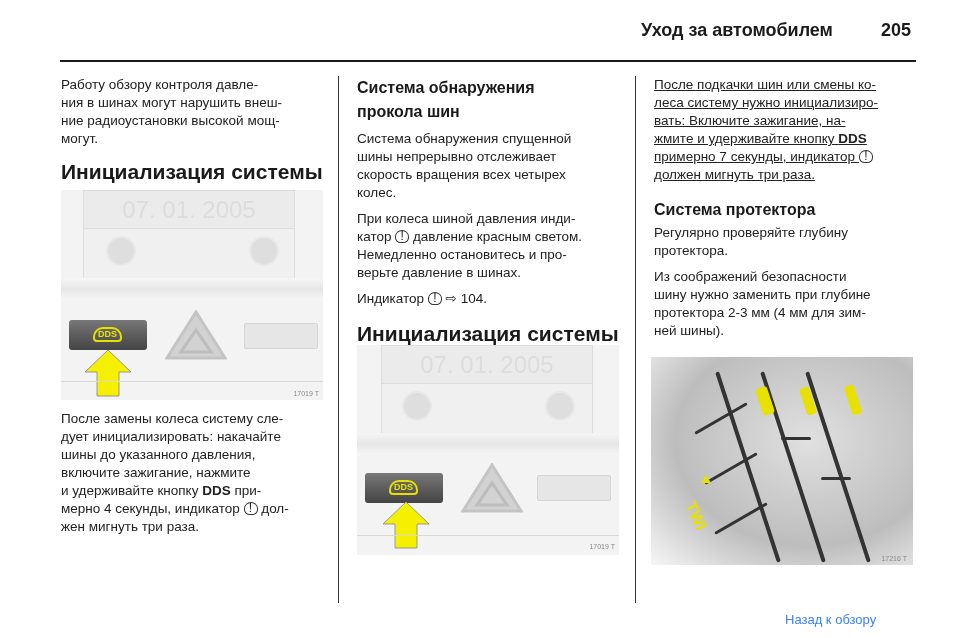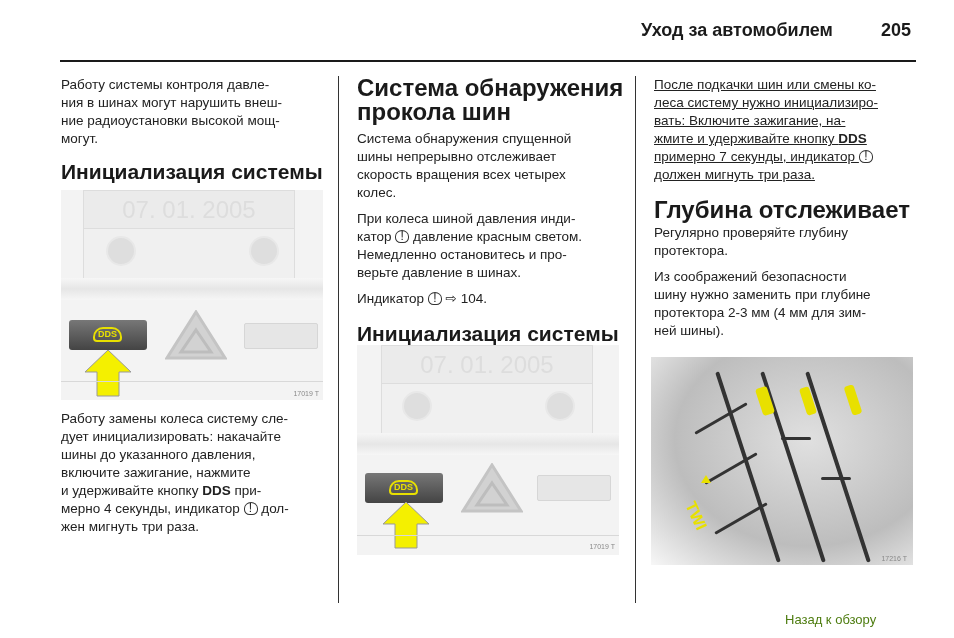--- a/index.html
+++ b/index.html
@@ -5,52 +5,52 @@
   html, body { margin: 0; padding: 0; background: #ffffff; }
   body { width: 954px; height: 638px; position: relative; overflow: hidden;
          font-family: "Liberation Sans", "DejaVu Sans", sans-serif; color: #1a1a1a; }
   .header-title { position: absolute; left: 641px; top: 20px; font-size: 18px; font-weight: bold; color: #1a1a1a; }
   .page-number { position: absolute; left: 881px; top: 20px; font-size: 18px; font-weight: bold; color: #1a1a1a; }
   .header-rule { position: absolute; left: 60px; top: 60px; width: 856px; height: 2px; background: #1a1a1a; }
   .col-rule { position: absolute; width: 1px; background: #333; }
   .col { position: absolute; top: 76px; }
   .p { font-size: 13.5px; line-height: 18px; margin: 0 0 8px 0; color: #222; }
   .h2 { font-size: 21px; font-weight: bold; margin: 0; line-height: 20px; color: #1a1a1a; }
-  .h1 { font-size: 24px; font-weight: bold; line-height: 24px; margin: 0 0 6px 0; color: #1a1a1a; }
+  .h1 { font-size: 16px; font-weight: bold; line-height: 24px; margin: 0 0 6px 0; color: #1a1a1a; }
   .b { font-weight: bold; }
   .ind { display: inline-block; font-size: 12px; border: 1px solid #333; border-radius: 50% 50% 40% 40%; width: 12px; height: 11px; line-height: 11px; text-align: center; vertical-align: 1px; }
   .fig { position: absolute; background: #f3f3f3; overflow: hidden; }
   .fig .display { position: absolute; background: #ebebeb; border: 1px solid #ddd; }
   .fig .knob { position: absolute; width: 26px; height: 26px; border-radius: 50%; background: #dedede; border: 2px solid #e8e8e8; }
   .fig .btn-dds { position: absolute; background: linear-gradient(#777,#444); border-radius: 3px; }
   .fig .dds-label { position: absolute; color: #e8e000; font-size: 9px; font-weight: bold; border: 2px solid #e8e000; border-radius: 10px 10px 4px 4px; padding: 0 3px; line-height: 11px; }
   .fig .slot { position: absolute; background: #e6e6e6; border: 1px solid #d6d6d6; border-radius: 2px; }
   .fig .caption { position: absolute; font-size: 7px; color: #888; }
   .fig .band { position: absolute; left: 0; right: 0; background: linear-gradient(#f6f6f6,#e6e6e6,#f6f6f6); }
   .tire { position: absolute; left: 651px; top: 357px; width: 262px; height: 208px; overflow: hidden;
           background: radial-gradient(ellipse at 60% 40%, #e0e0e0, #bdbdbd 60%, #f7f7f7 100%); }
   .tire .groove { position: absolute; background: #333; border-radius: 2px; }
   .tire .twi { position: absolute; background: #e8e000; border-radius: 3px; }
   .tire .twi-label { position: absolute; color: #e8e000; font-weight: bold; font-size: 16px; transform: rotate(65deg); }
   .tire .caption { position: absolute; right: 6px; bottom: 3px; font-size: 7px; color: #888; }
-  .back-link { position: absolute; left: 785px; top: 612px; font-size: 13px; color: #4d7c0f; text-decoration: none; }
+  .back-link { position: absolute; left: 785px; top: 612px; font-size: 13px; color: #3b82f6; text-decoration: none; }
 </style>
 </head>
 <body>
 
 <div class="header-title">Уход за автомобилем</div>
 <div class="page-number">205</div>
 <div class="header-rule"></div>
 
 <div class="col-rule" style="left:338px; top:76px; height:527px;"></div>
 <div class="col-rule" style="left:635px; top:76px; height:527px;"></div>
 
 <div class="col" style="left:61px; width:270px;">
   <p class="p" style="margin-bottom:14px;">
-    <span>Работу системы контроля давле-</span><br>
+    <span>Работу обзору контроля давле-</span><br>
     <span>ния в шинах могут нарушить внеш-</span><br>
     <span>ние радиоустановки высокой мощ-</span><br>
     <span>могут.</span>
   </p>
   <div class="h2">Инициализация системы</div>
 </div>
 
 <div class="fig" style="left:61px; top:190px; width:262px; height:210px;">
   <div class="display" style="left:22px; top:0; width:210px; height:38px; color:#ddd; font-size:24px; line-height:38px; text-align:center;">
     <span>07. 01. 2005</span>
@@ -69,21 +69,21 @@
   <div class="slot" style="left:183px; top:133px; width:72px; height:24px;"></div>
   <svg style="position:absolute; left:22px; top:158px;" width="50" height="50" viewBox="0 0 50 50">
     <polygon points="25,2 48,24 36,24 36,48 14,48 14,24 2,24" fill="#f4f000" stroke="#999" stroke-width="1"></polygon>
   </svg>
   <div style="position:absolute; left:0; right:0; top:191px; height:1px; background:#d8d8d8;"></div>
   <span class="caption" style="right:4px; top:200px;">17019 T</span>
 </div>
 
 <div class="col" style="left:61px; top:410px; width:270px;">
   <p class="p">
-    <span>Работу замены колеса систему сле-</span><br>
+    <span>После замены колеса систему сле-</span><br>
     <span>дует инициализировать: накачайте</span><br>
     <span>шины до указанного давления,</span><br>
     <span>включите зажигание, нажмите</span><br>
     <span>и удерживайте кнопку </span><span class="b">DDS</span><span> при-</span><br>
     <span>мерно 4 секунды, индикатор </span><span class="ind">!</span><span> дол-</span><br>
     <span>жен мигнуть три раза.</span>
   </p>
 </div>
 
 <div class="col" style="left:357px; width:270px;">
@@ -136,21 +136,21 @@
 
 <div class="col" style="left:654px; width:265px;">
   <p class="p" style="margin-bottom:14px;text-decoration:underline;">
     <span>После подкачки шин или смены ко-</span><br>
     <span>леса систему нужно инициализиро-</span><br>
     <span>вать: Включите зажигание, на-</span><br>
     <span>жмите и удерживайте кнопку </span><span class="b">DDS</span><br>
     <span>примерно 7 секунды, индикатор </span><span class="ind">!</span><br>
     <span>должен мигнуть три раза.</span>
   </p>
-  <div class="h1" style="margin-bottom:2px;">Глубина отслеживает</div>
+  <div class="h1" style="margin-bottom:2px;">Система протектора</div>
   <p class="p">
     <span>Регулярно проверяйте глубину</span><br>
     <span>протектора.</span>
   </p>
   <p class="p">
     <span>Из соображений безопасности</span><br>
     <span>шину нужно заменить при глубине</span><br>
     <span>протектора 2-3 мм (4 мм для зим-</span><br>
     <span>ней шины).</span>
   </p>

